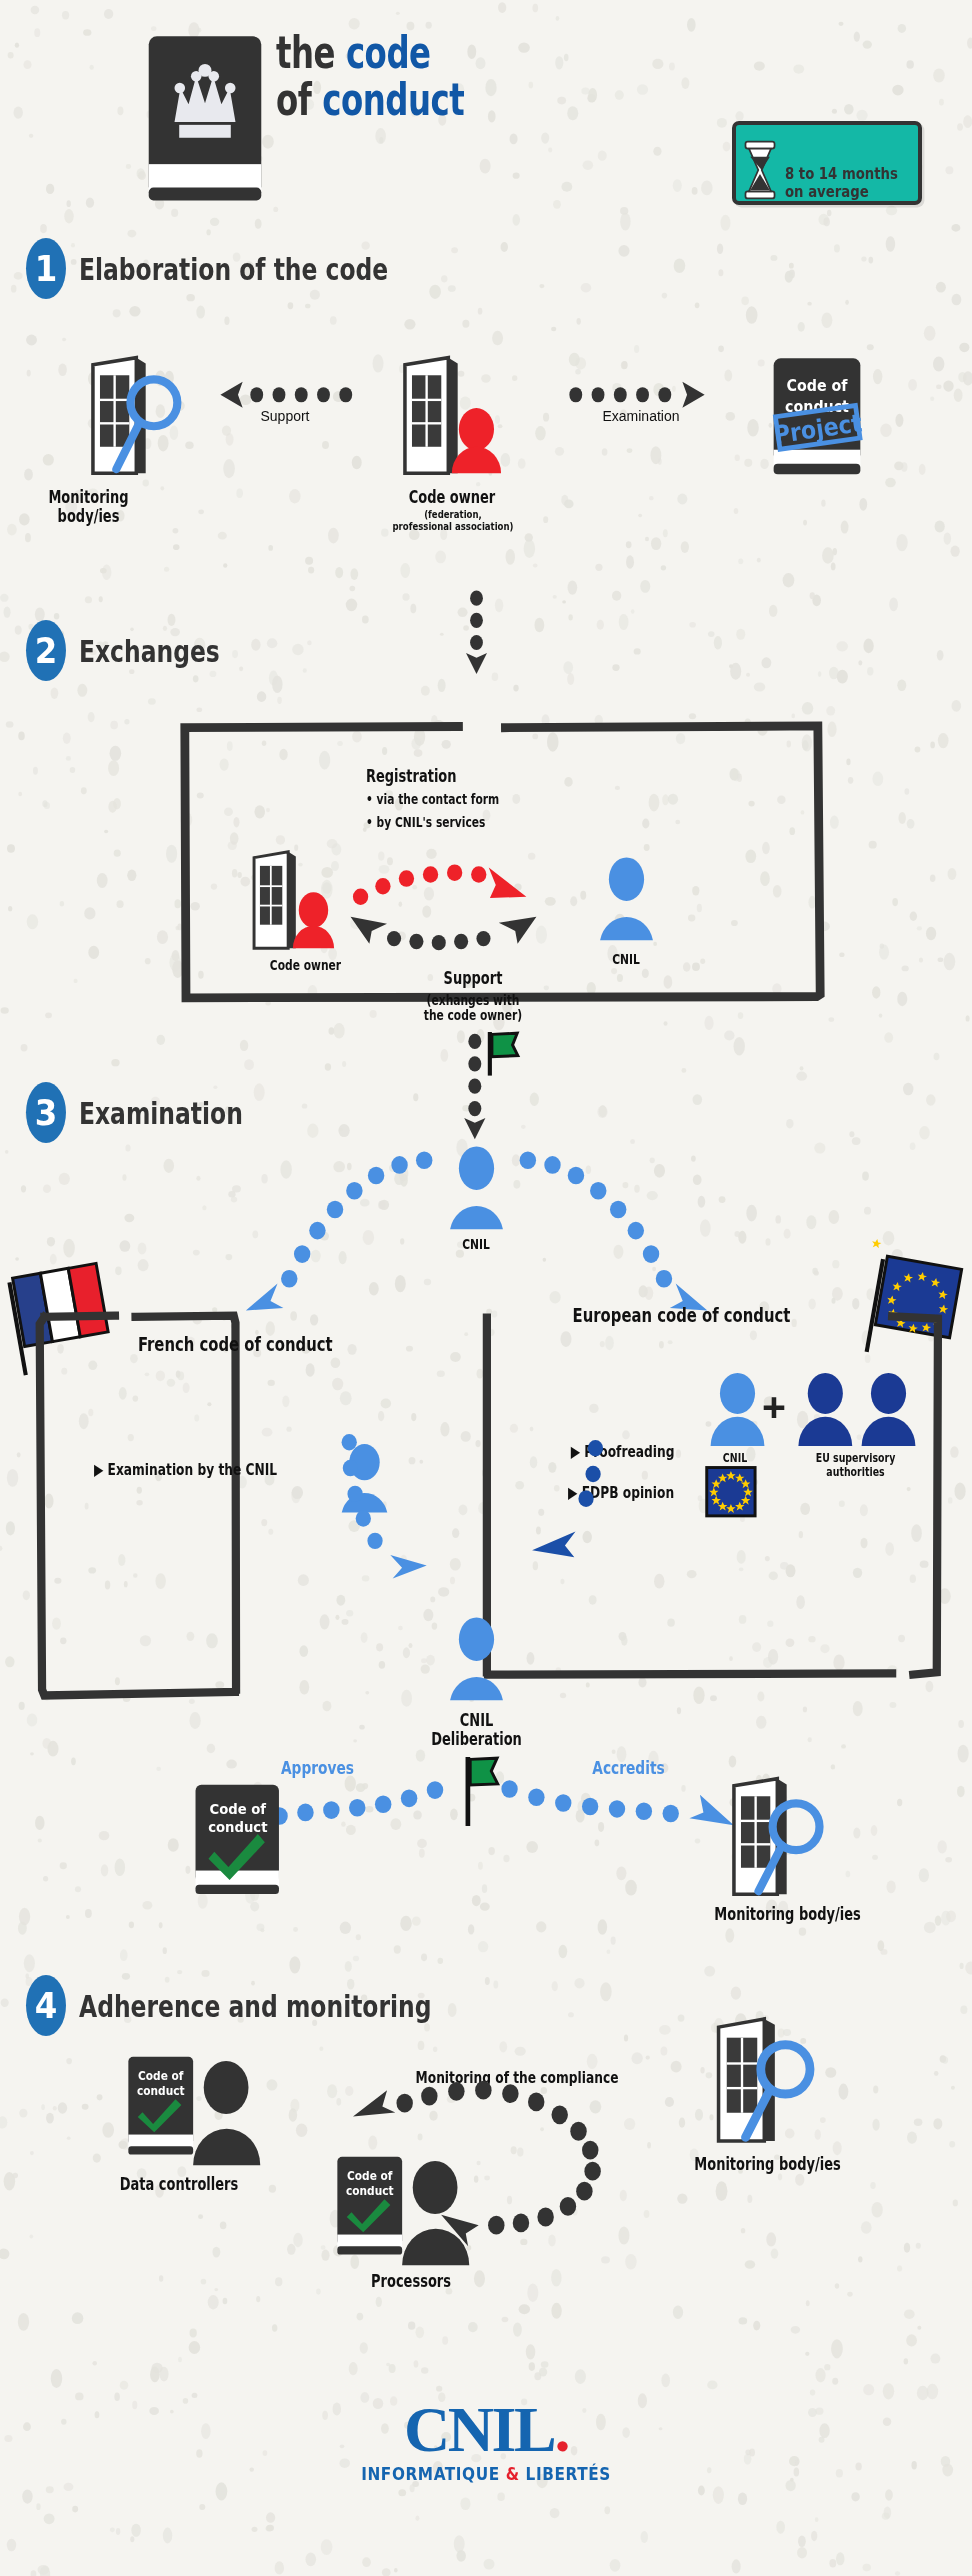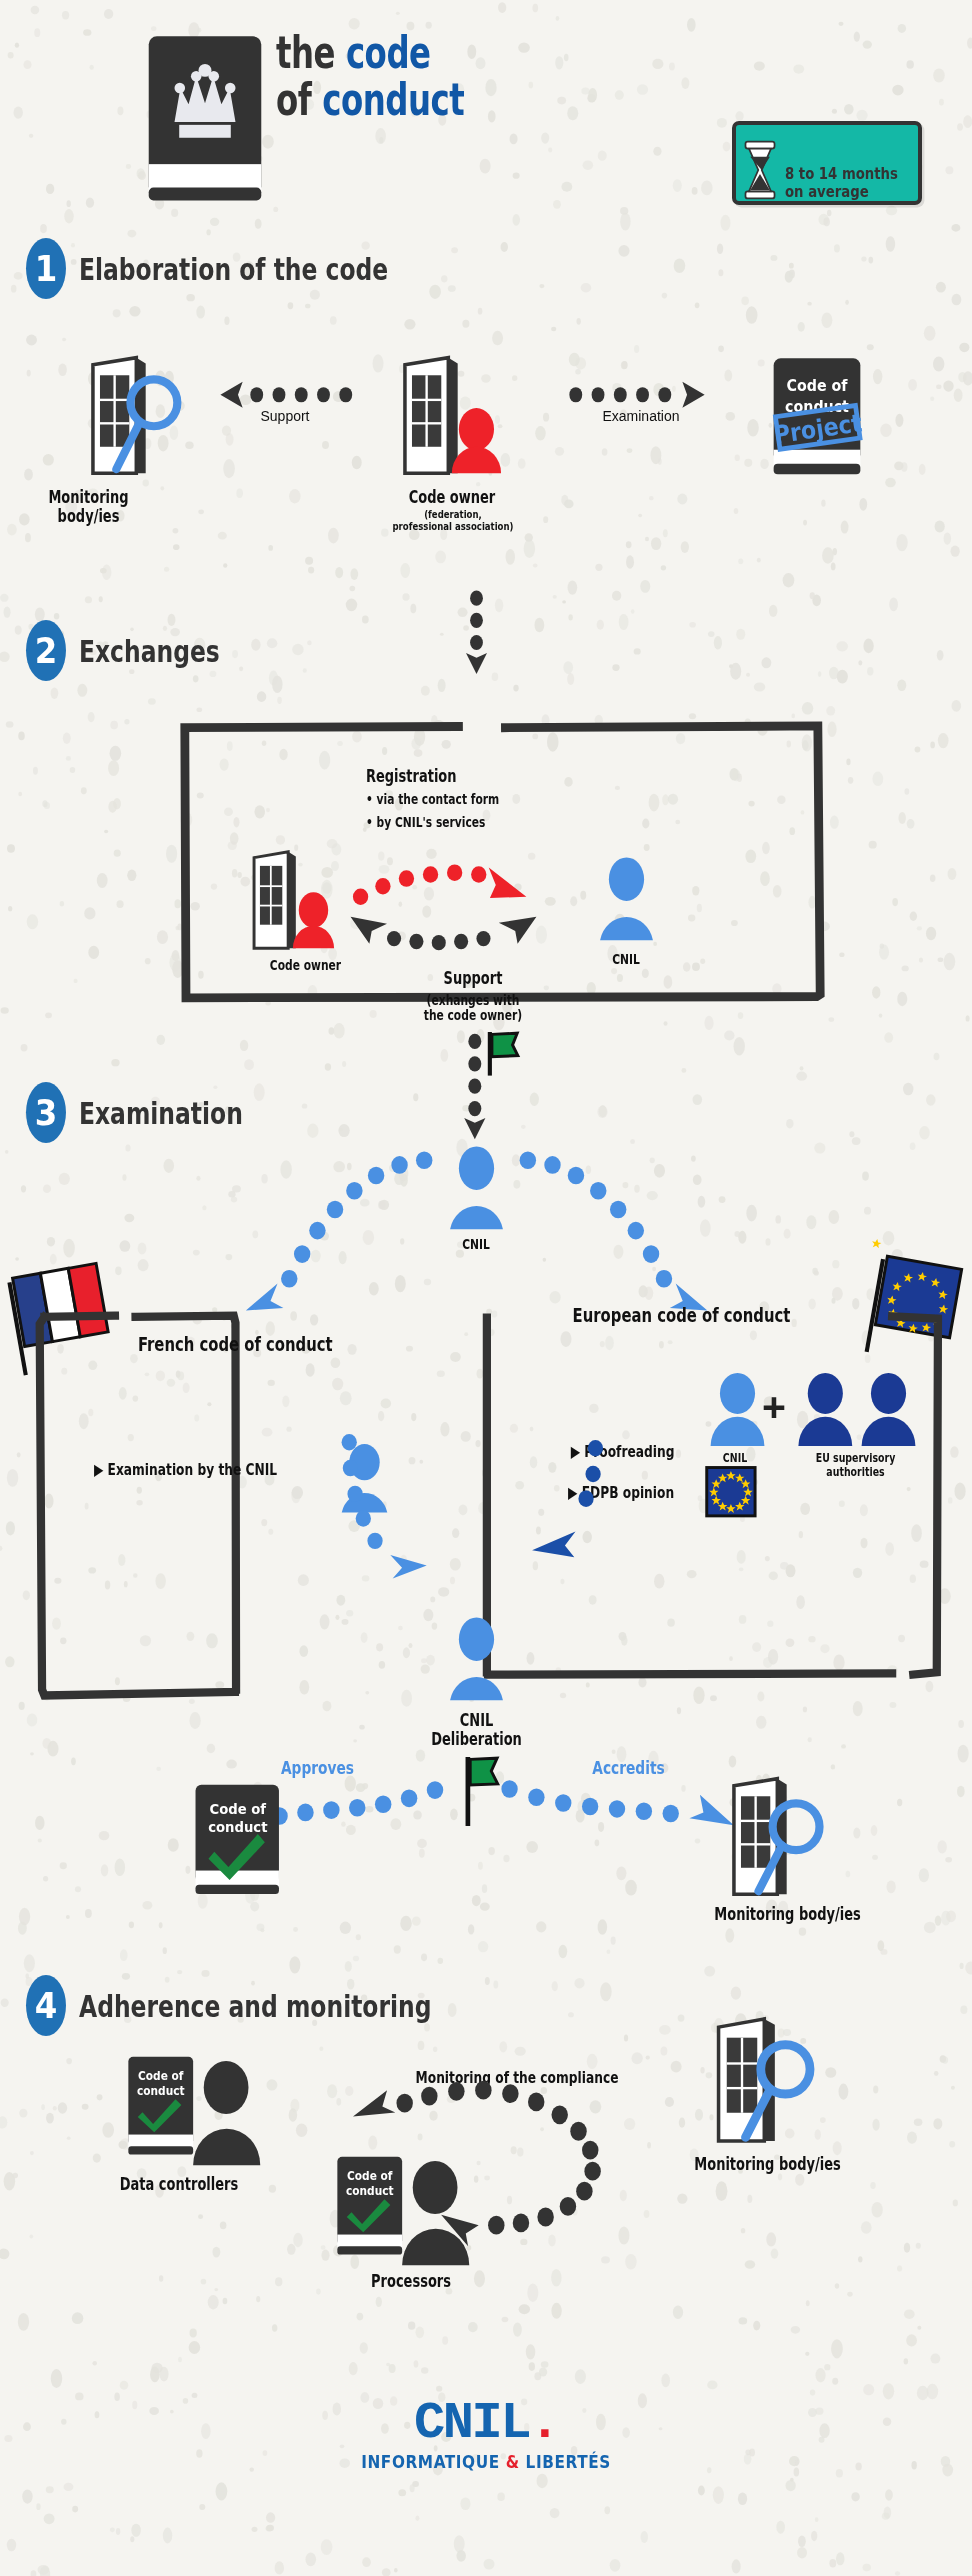--- a/index.html
+++ b/index.html
@@ -2015,22 +2015,22 @@
     <rect x="32" y="42" width="52" height="128" fill="#3a3a3a"></rect>
     <rect x="56" y="42" width="4" height="128" fill="#ffffff"></rect>
     <rect x="32" y="84" width="52" height="4" fill="#ffffff"></rect>
     <rect x="32" y="126" width="52" height="4" fill="#ffffff"></rect>
     <circle cx="132" cy="96" r="42" fill="none" stroke="#4a90e2" stroke-width="15"></circle>
     <line x1="106" y1="130" x2="64" y2="212" stroke="#4a90e2" stroke-width="15" stroke-linecap="round"></line>
   </svg>
   <div class="lbl lbl-lg" style="left:641px;top:2155px;width:253px;">Monitoring body/ies</div>
 
   <div class="abs" style="left:0;top:2398px;width:972px;text-align:center;">
-    <div style="font-size:52px;line-height:1;color:#1565b0;font-weight:bold;letter-spacing:-2.4px;
-                font-family:Liberation Mono, monospace;">
+    <div style="font-size:64px;line-height:1;color:#1565b0;font-weight:bold;letter-spacing:-2.4px;
+                font-family:Liberation Serif, serif;">
       <span>CNIL</span><span style="color:#e5202c;">.</span>
     </div>
     <div style="font-size:17px;color:#1565b0;font-weight:bold;letter-spacing:0.6px;margin-top:2.4px;
                 font-family:'Liberation Sans Narrow','DejaVu Sans Condensed','Liberation Sans',sans-serif;">
       <span>INFORMATIQUE</span>
       <span style="color:#e5202c;">&amp;</span>
       <span>LIBERTÉS</span>
     </div>
   </div>
 

